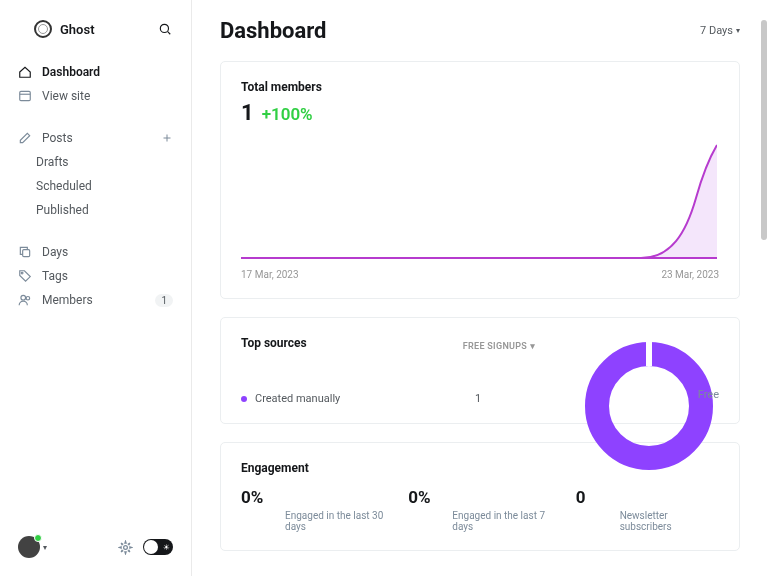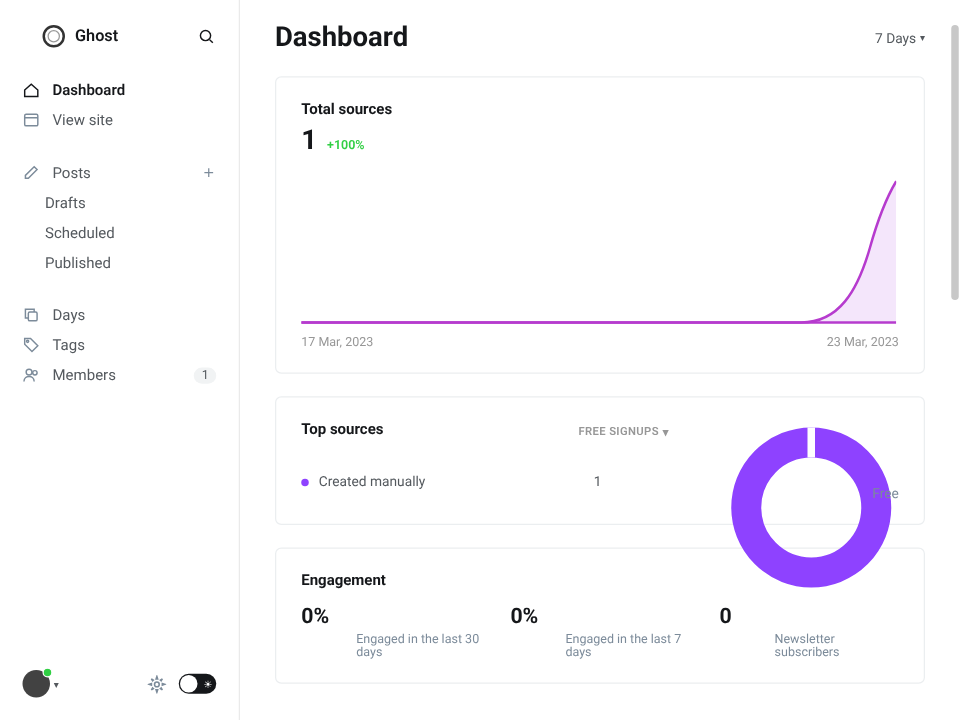--- a/index.html
+++ b/index.html
@@ -29,26 +29,26 @@
 .toggle .knob { position: absolute; left: 1px; top: 1px; width: 14px; height: 14px; background: #fff; border-radius: 50%; }
 .toggle .sun { position: absolute; right: 3px; font-size: 8px; color: #fff; }
 .main { flex: 1; padding: 18px 28px 0 28px; overflow-y: auto; }
 .main-header { display: flex; align-items: center; justify-content: space-between; margin-bottom: 18px; }
 .page-title { font-size: 22px; font-weight: 700; }
 .range { font-size: 11px; color: #54595e; cursor: pointer; display: flex; align-items: center; gap: 3px; }
 .card { border: 1px solid #ebeef0; border-radius: 5px; padding: 18px 20px; margin-bottom: 18px; }
 .card-title { font-size: 12px; font-weight: 700; margin-bottom: 6px; }
 .metric-row { display: flex; align-items: baseline; gap: 8px; }
 .metric-num { font-size: 22px; font-weight: 700; }
-.metric-delta { font-size: 10px; font-weight: 600; }
+.metric-delta { font-size: 17px; font-weight: 600; }
 .chart-area { margin-top: 18px; }
 .chart-dates { display: flex; justify-content: space-between; font-size: 10px; color: #979797; margin-top: 6px; }
 .sources-row { display: flex; gap: 24px; }
 .sources-left { flex: 1; }
-.sources-head { display: flex; align-items: center; justify-content: space-between; margin-bottom: 23px; }
+.sources-head { display: flex; align-items: center; justify-content: space-between; margin-bottom: 36px; }
 .filter-label { font-size: 9px; letter-spacing: 0.3px; color: #979797; font-weight: 600; text-transform: uppercase; cursor: pointer; display: flex; align-items: center; gap: 3px; }
 .source-item { display: flex; align-items: center; font-size: 11px; color: #54595e; }
 .source-dot { width: 6px; height: 6px; background: #8e42ff; border-radius: 50%; margin-right: 8px; }
 .source-count { margin-left: auto; width: 60px; }
 .donut-wrap { width: 160px; display: flex; flex-direction: column; align-items: flex-end; }
 .donut-label { font-size: 11px; color: #7c8b9a; margin-top: -88px; }
 .engagement-grid { display: flex; gap: 24px; margin-top: 12px; }
 .eng-col { flex: 1; }
 .eng-val { font-size: 17px; font-weight: 700; }
 .eng-sub { font-size: 10px; color: #7c8b9a; margin-top: 3px; margin-left: 44px; }
@@ -173,21 +173,21 @@
 <main class="main">
   <div class="main-header">
     <h1 class="page-title">Dashboard</h1>
     <div class="range">
       <span>7 Days</span>
       <span style="font-size:8px;">▾</span>
     </div>
   </div>
 
   <section class="card">
-    <div class="card-title">Total sources</div>
+    <div class="card-title">Total members</div>
     <div class="metric-row">
       <span class="metric-num">1</span>
       <span class="metric-delta" style="color:#30cf43">+100%</span>
     </div>
     <div class="chart-area">
       <svg width="476" height="120" viewBox="0 0 476 120">
         <path d="M 0 115 L 400 115 C 430 115 445 90 455 55 C 462 30 470 12 476 2 L 476 115 Z" fill="#f4e6fb"></path>
         <path d="M 0 115 L 400 115 C 430 115 445 90 455 55 C 462 30 470 12 476 2" fill="none" stroke="#b63bce" stroke-width="2"></path>
         <line x1="0" y1="115" x2="476" y2="115" stroke="#b63bce" stroke-width="2"></line>
       </svg>

